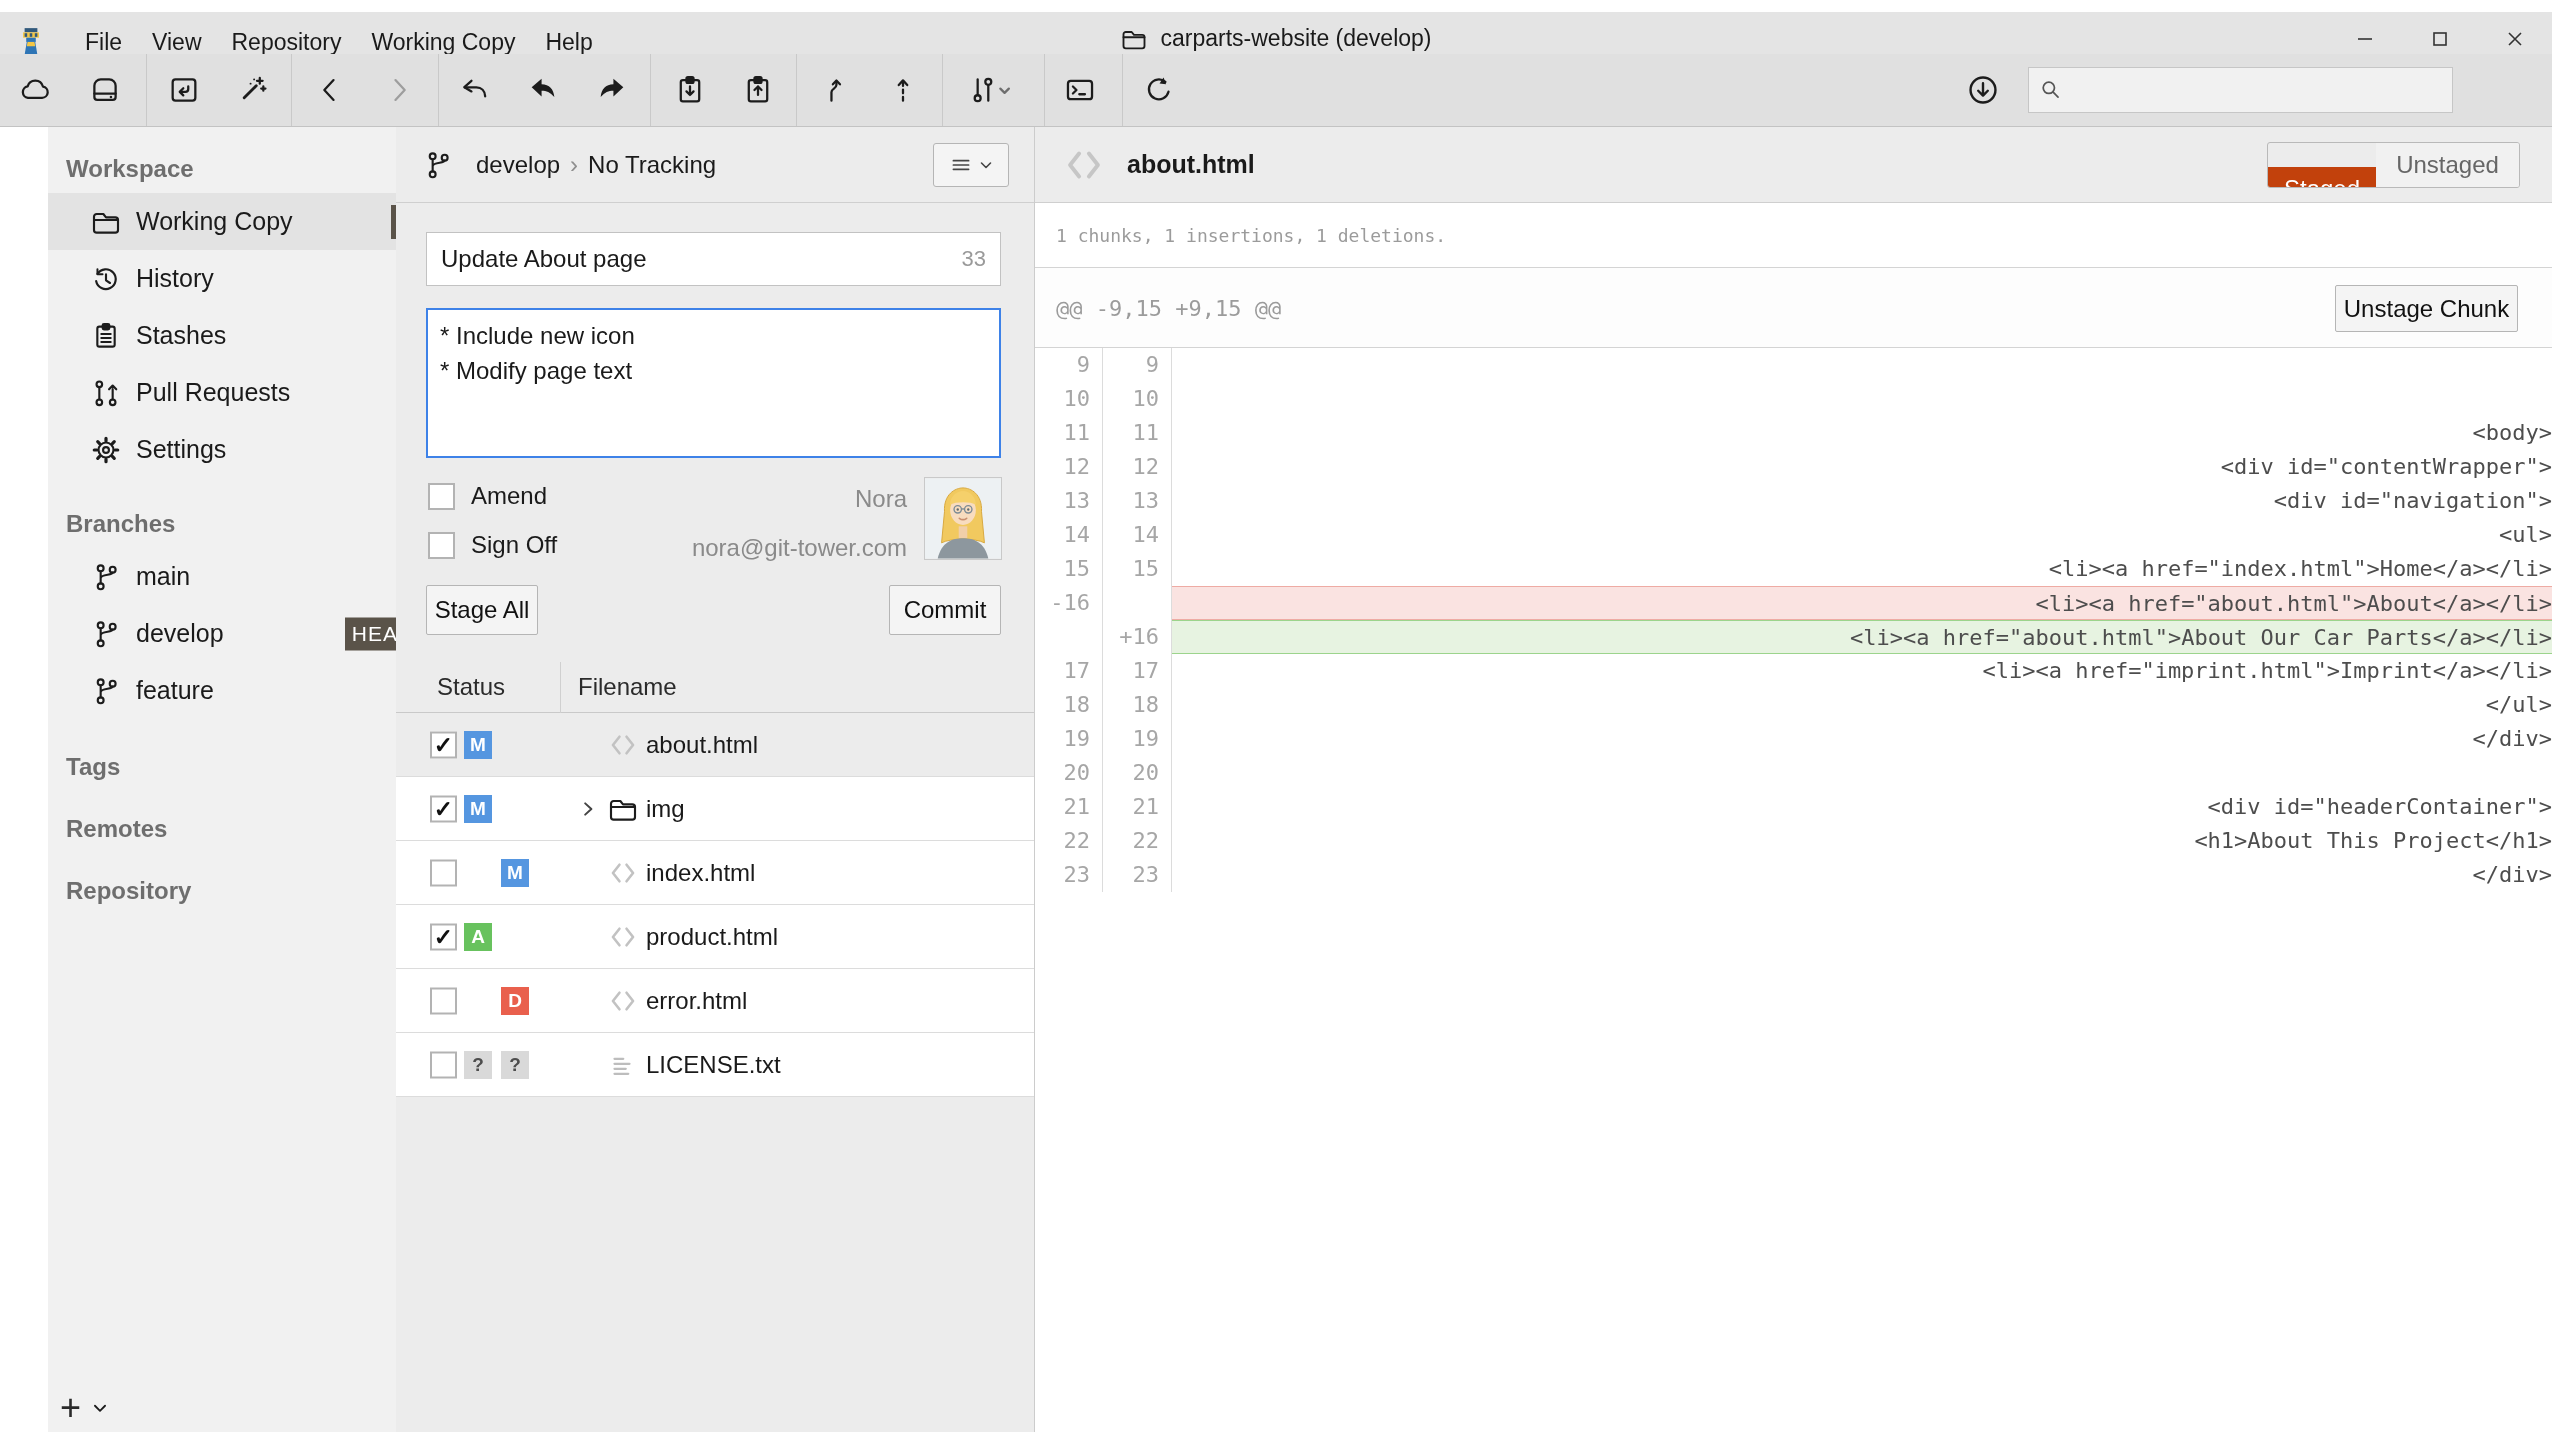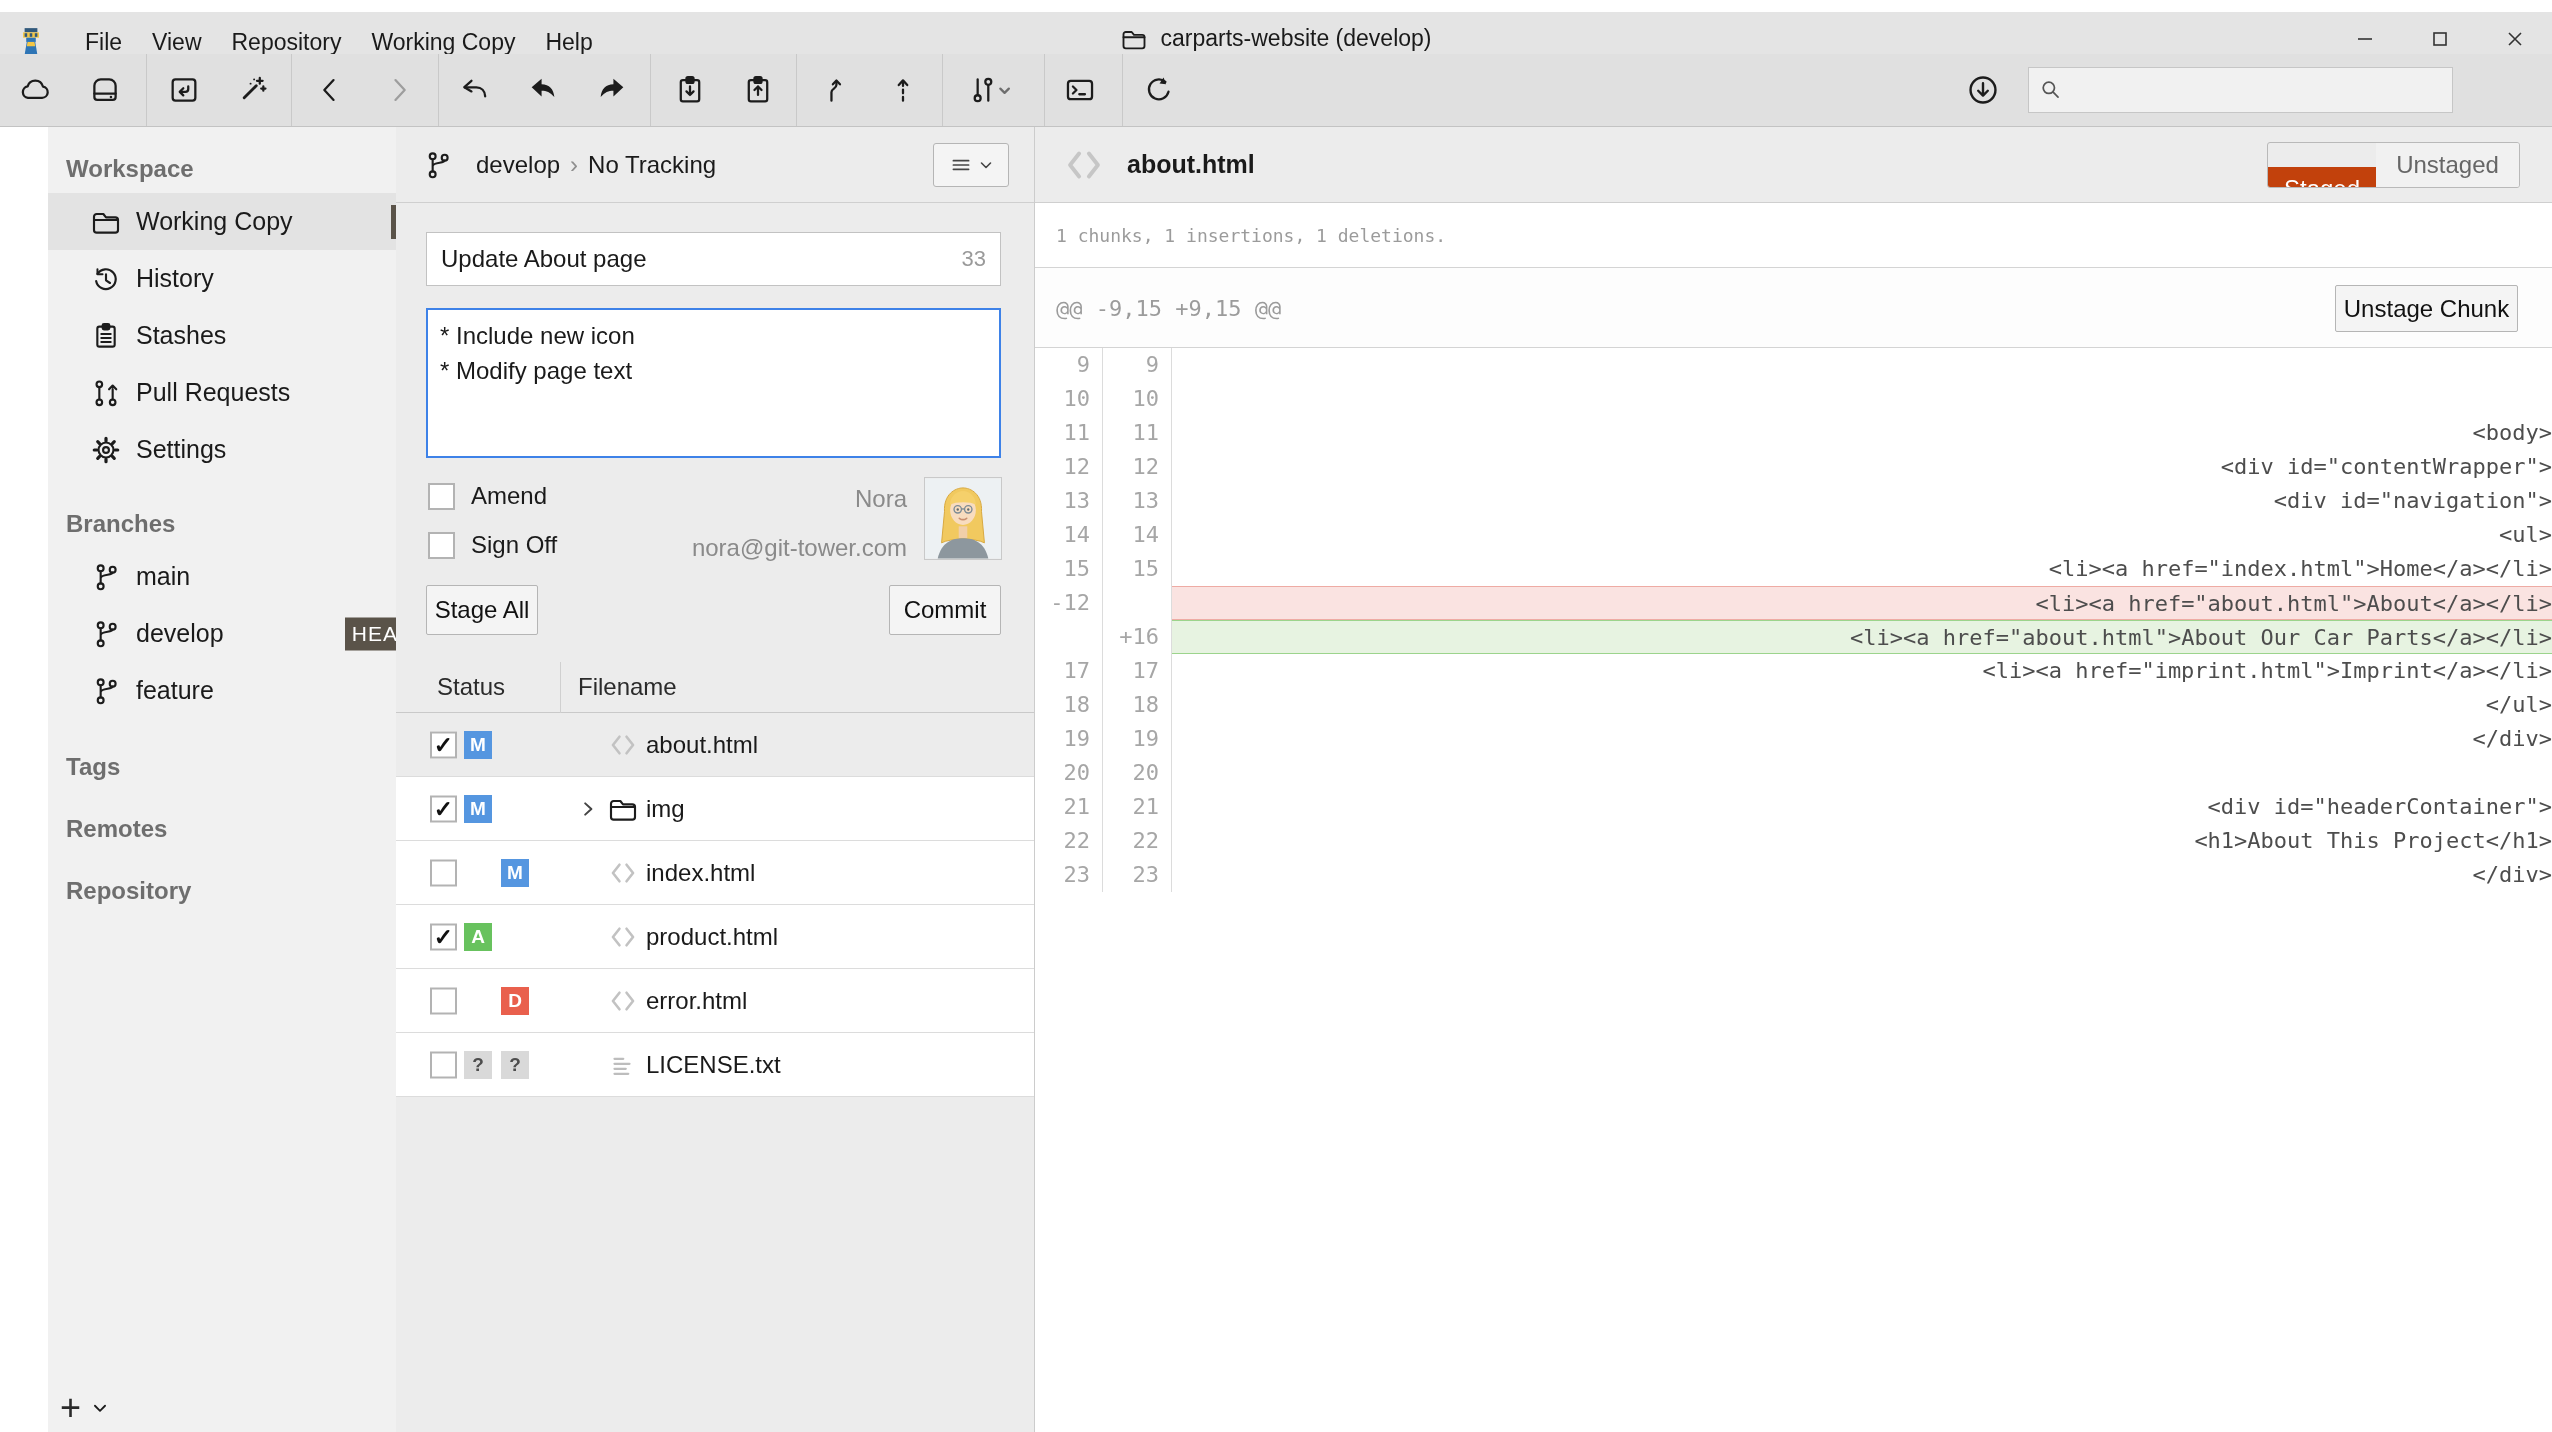--- a/index.html
+++ b/index.html
@@ -617,21 +617,21 @@
         <span class="old">14</span>
         <span class="new">14</span>
         <span class="code">      &lt;ul&gt;</span>
       </div>
     <div class="dline">
         <span class="old">15</span>
         <span class="new">15</span>
         <span class="code">        &lt;li&gt;&lt;a href="index.html"&gt;Home&lt;/a&gt;&lt;/li&gt;</span>
       </div>
     <div class="dline del">
-        <span class="old">-12</span>
+        <span class="old">-16</span>
         <span class="new"></span>
         <span class="code">        &lt;li&gt;&lt;a href="about.html"&gt;About&lt;/a&gt;&lt;/li&gt;</span>
       </div>
     <div class="dline add">
         <span class="old"></span>
         <span class="new">+16</span>
         <span class="code">        &lt;li&gt;&lt;a href="about.html"&gt;About Our Car Parts&lt;/a&gt;&lt;/li&gt;</span>
       </div>
     <div class="dline">
         <span class="old">17</span>

